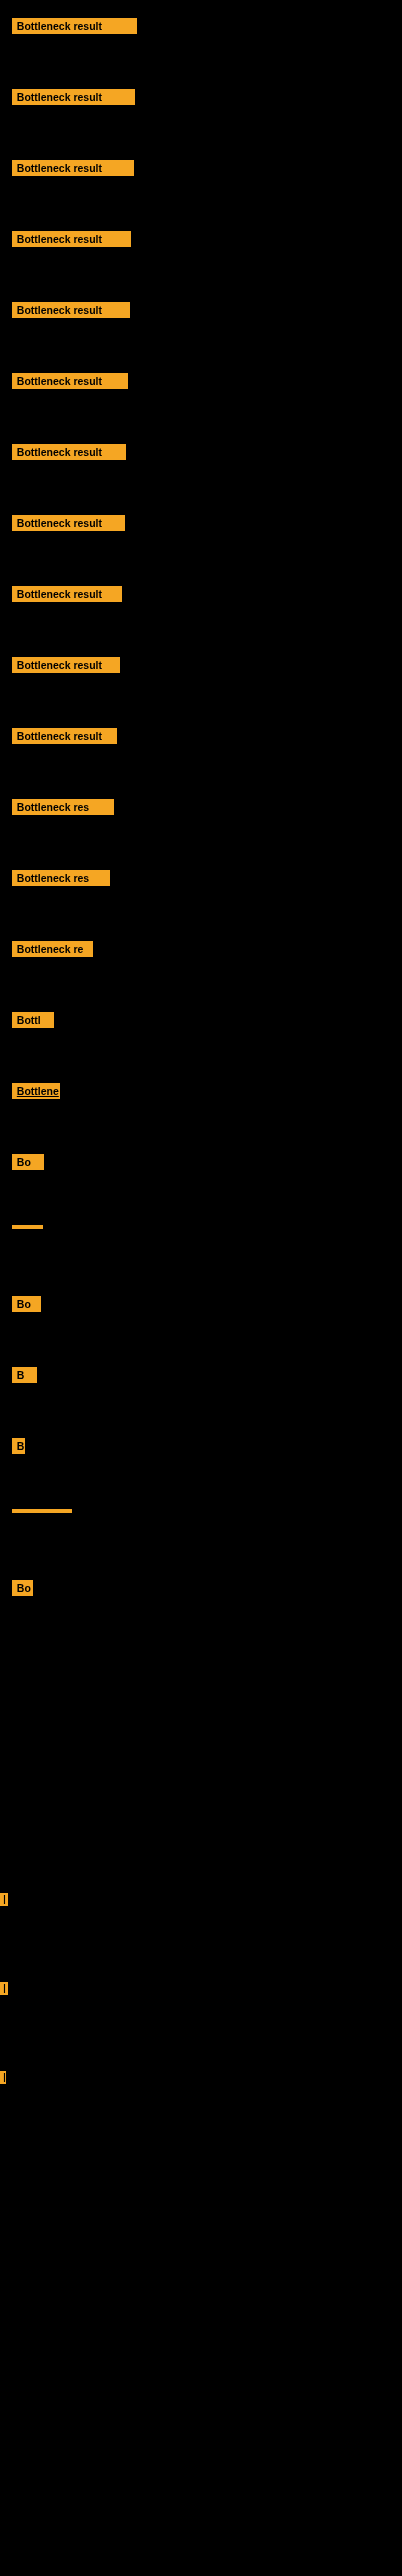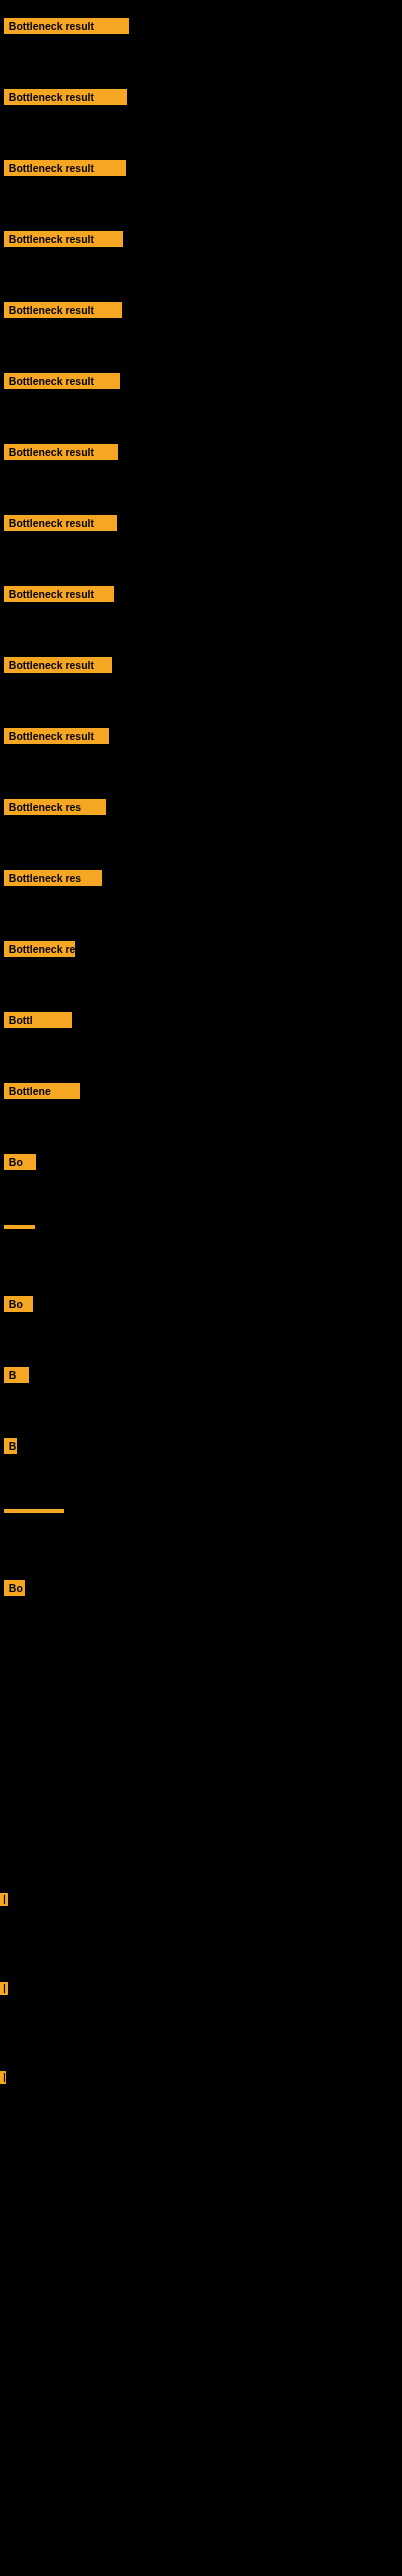--- a/index.html
+++ b/index.html
@@ -32,40 +32,40 @@
     }
     .result-row {
       position: relative;
       height: 71px;
       display: flex;
       align-items: flex-start;
       padding-top: 4.8px;
     }
     .result-row .bottleneck-label {
       position: absolute;
-      left: 4px;
+      left: 12px;
     }
     
     .row-1 .bottleneck-label  { width: 125px; }
     .row-2 .bottleneck-label  { width: 123px; }
     .row-3 .bottleneck-label  { width: 122px; }
     .row-4 .bottleneck-label  { width: 119px; }
     .row-5 .bottleneck-label  { width: 118px; }
     .row-6 .bottleneck-label  { width: 116px; }
     .row-7 .bottleneck-label  { width: 114px; }
     .row-8 .bottleneck-label  { width: 113px; }
     .row-9 .bottleneck-label  { width: 110px; }
     .row-10 .bottleneck-label { width: 108px; }
     .row-11 .bottleneck-label { width: 105px; }
     .row-12 .bottleneck-label { width: 102px; }
     .row-13 .bottleneck-label { width: 98px; }
-    .row-14 .bottleneck-label { width: 71px; }
+    .row-14 .bottleneck-label { width: 81px; }
     .row-15 .bottleneck-label { width: 89px; }
-    .row-16 .bottleneck-label { width: 68px; }
-    .row-17 .bottleneck-label { width: 76px; }
+    .row-16 .bottleneck-label { width: 42px; }
+    .row-17 .bottleneck-label { width: 48px; text-decoration: underline; }
     .row-18 .bottleneck-label { width: 32px; }
     .row-19 .bottleneck-label { width: 31px; }
     .row-20 .bottleneck-label { width: 29px; }
     .row-21 .bottleneck-label { width: 25px; }
     .row-22 .bottleneck-label { width: 13px; }
     .row-23 .bottleneck-label { width: 60px; }
     .row-24 .bottleneck-label { width: 21px; }
     
     .blank-section {
       height: 242px;

